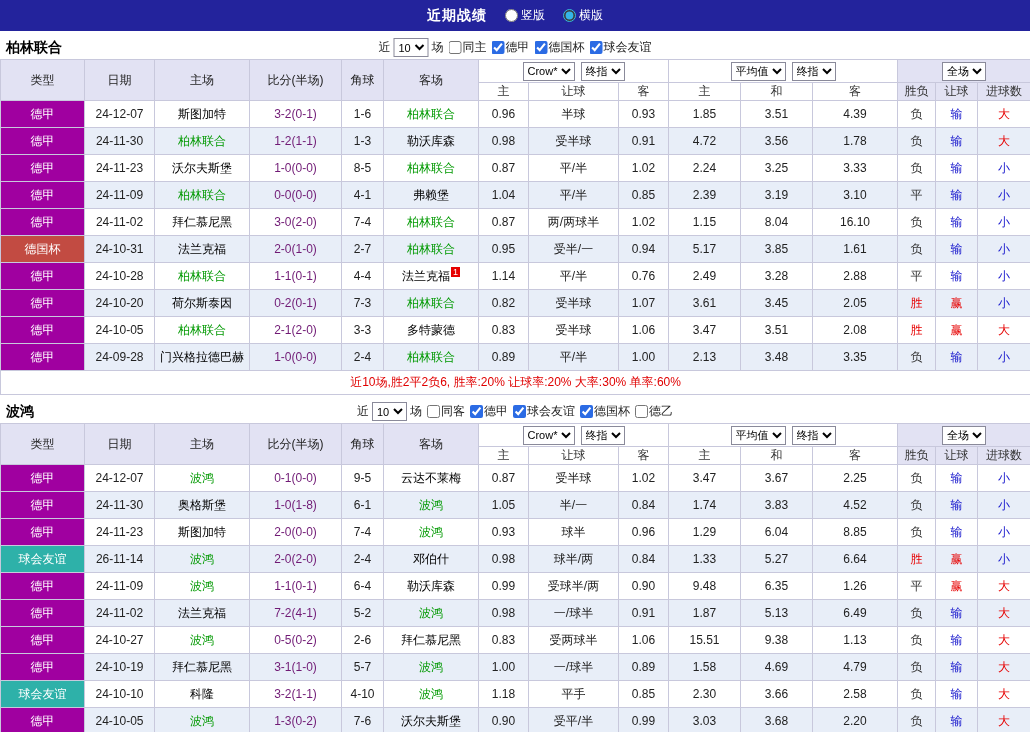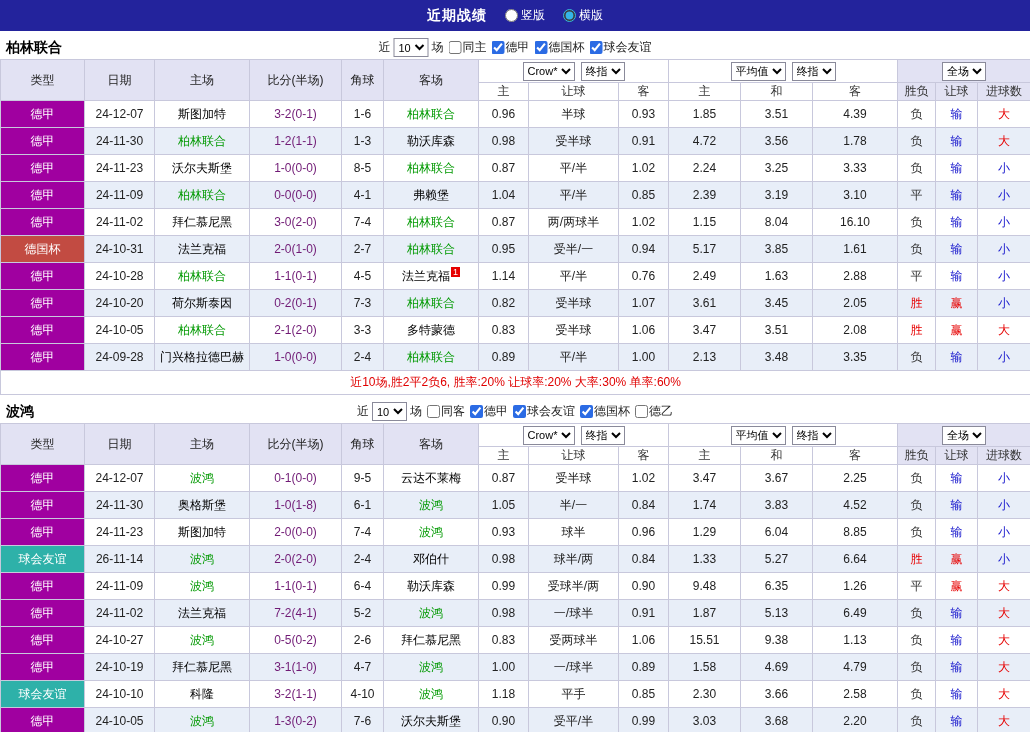--- a/index.html
+++ b/index.html
@@ -214,27 +214,27 @@
             <td>1.61</td>
             <td style="color:#333333">负</td>
             <td style="color:#1414cc">输</td>
             <td style="color:#1414cc">小</td>
           </tr>
           <tr class="odd">
             <td class="type" style="background:#a000a0">德甲</td>
             <td>24-10-28</td>
             <td class="team hl">柏林联合</td>
             <td class="score">1-1(0-1)</td>
-            <td>4-5</td>
+            <td>4-4</td>
             <td class="team">法兰克福<sup class="badge">1</sup></td>
             <td>1.14</td>
             <td>平/半</td>
             <td>0.76</td>
             <td>2.49</td>
-            <td>1.63</td>
+            <td>3.28</td>
             <td>2.88</td>
             <td style="color:#333333">平</td>
             <td style="color:#1414cc">输</td>
             <td style="color:#1414cc">小</td>
           </tr>
           <tr class="even">
             <td class="type" style="background:#a000a0">德甲</td>
             <td>24-10-20</td>
             <td class="team">荷尔斯泰因</td>
             <td class="score">0-2(0-1)</td>
@@ -484,21 +484,21 @@
             <td>1.13</td>
             <td style="color:#333333">负</td>
             <td style="color:#1414cc">输</td>
             <td style="color:#e60000">大</td>
           </tr>
           <tr class="even">
             <td class="type" style="background:#a000a0">德甲</td>
             <td>24-10-19</td>
             <td class="team">拜仁慕尼黑</td>
             <td class="score">3-1(1-0)</td>
-            <td>4-7</td>
+            <td>5-7</td>
             <td class="team hl">波鸿</td>
             <td>1.00</td>
             <td>一/球半</td>
             <td>0.89</td>
             <td>1.58</td>
             <td>4.69</td>
             <td>4.79</td>
             <td style="color:#333333">负</td>
             <td style="color:#1414cc">输</td>
             <td style="color:#e60000">大</td>

